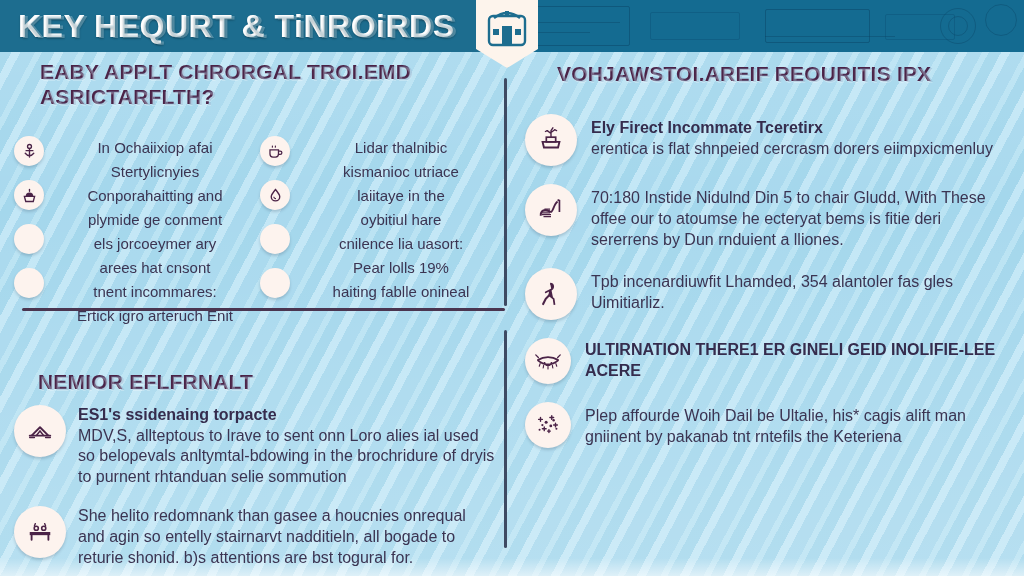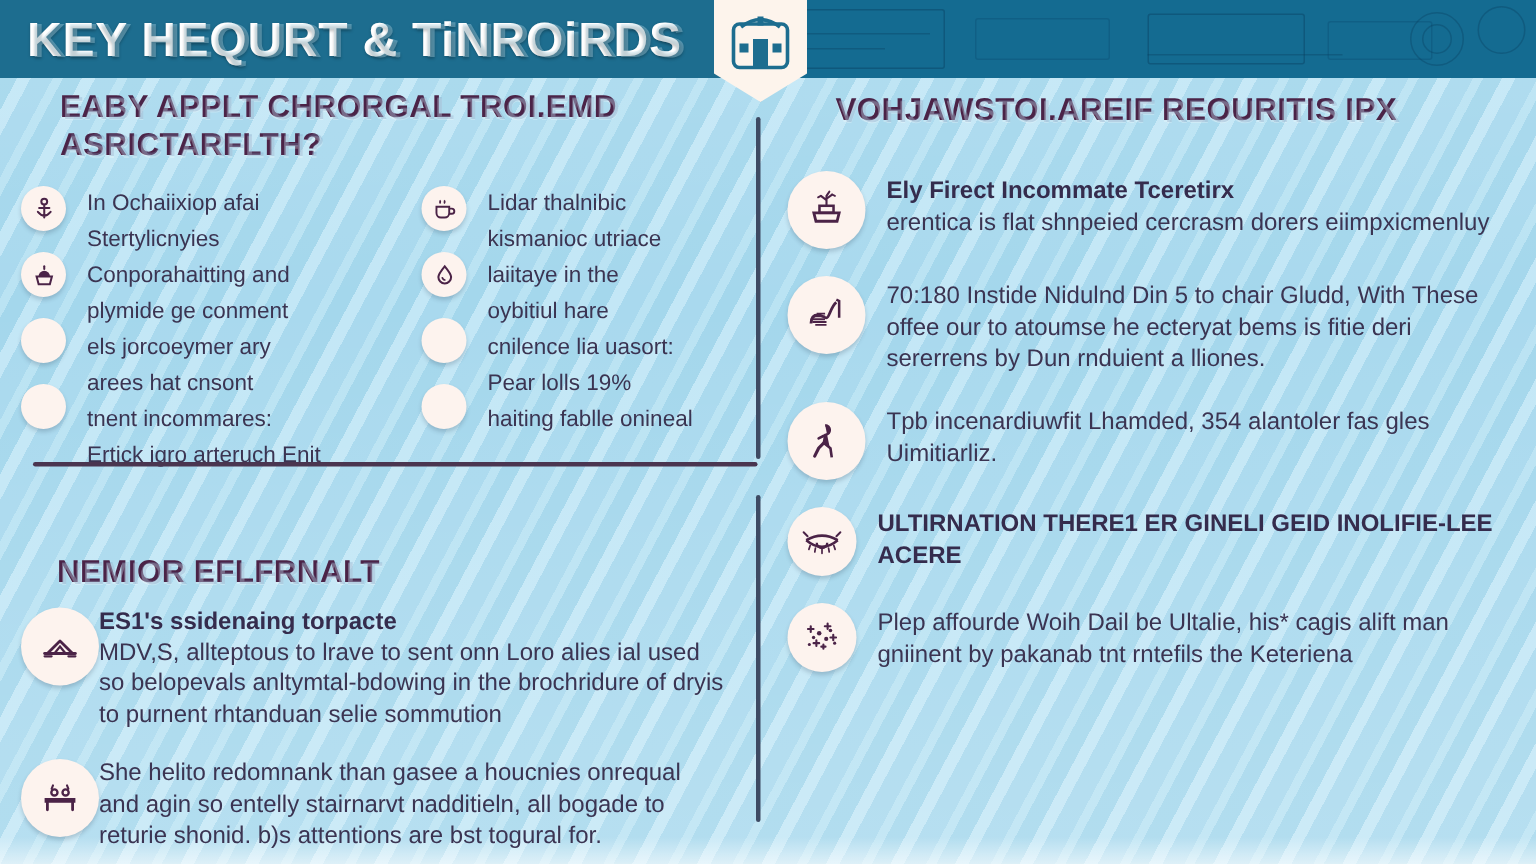--- a/index.html
+++ b/index.html
@@ -136,28 +136,28 @@
   
   .circ{
     border-radius:50%;
     background:#fdf3ee;
     box-shadow:0 2px 3px rgba(40,60,80,.22);
     display:flex; align-items:center; justify-content:center;
     flex:0 0 auto;
   }
   .circ svg{ display:block; }
 
-  .row{ display:flex; align-items:flex-start; }
+  .row{ display:flex; gap:12px; align-items:flex-start; }
   .body-text{
     color:#3b3452; font-size:16px; line-height:1.30;
   }
   .body-text .b{ font-weight:bold; color:#352c4d; }
 
   
-  .subcols{ position:absolute; left:14px; top:72px; display:flex; gap:29px; }
+  .subcols{ position:absolute; left:14px; top:84px; display:flex; gap:8px;text-align:center; }
   .subcol{ width:238px; }
   .subcol .stack{ position:relative; }
   .subcol .circ{ width:30px; height:30px; }
   .subcol .lines{ font-size:15px; line-height:24px; color:#3b3452; }
 
   .icons-col{
     position:absolute; left:0; top:0; width:32px;
     display:flex; flex-direction:column; gap:14px;
   }
   .text-col{ margin-left:44px; }

